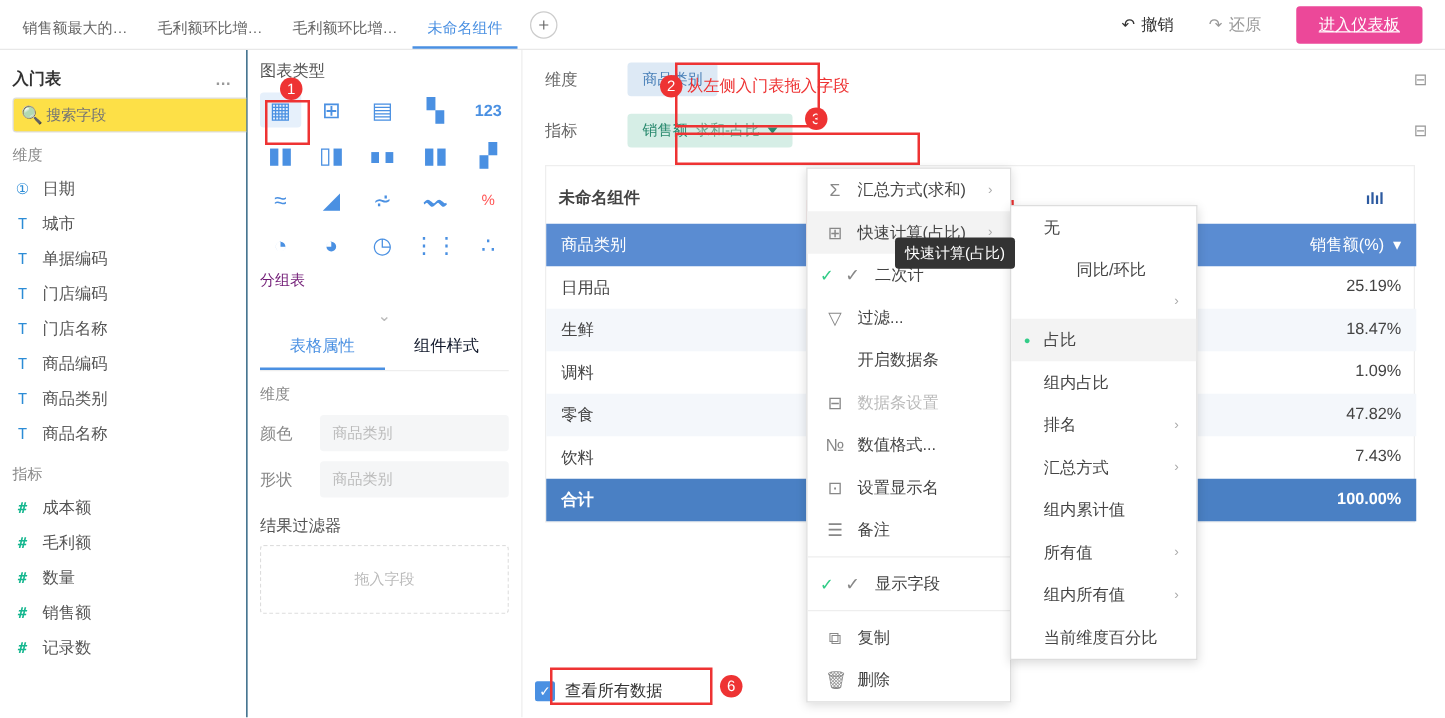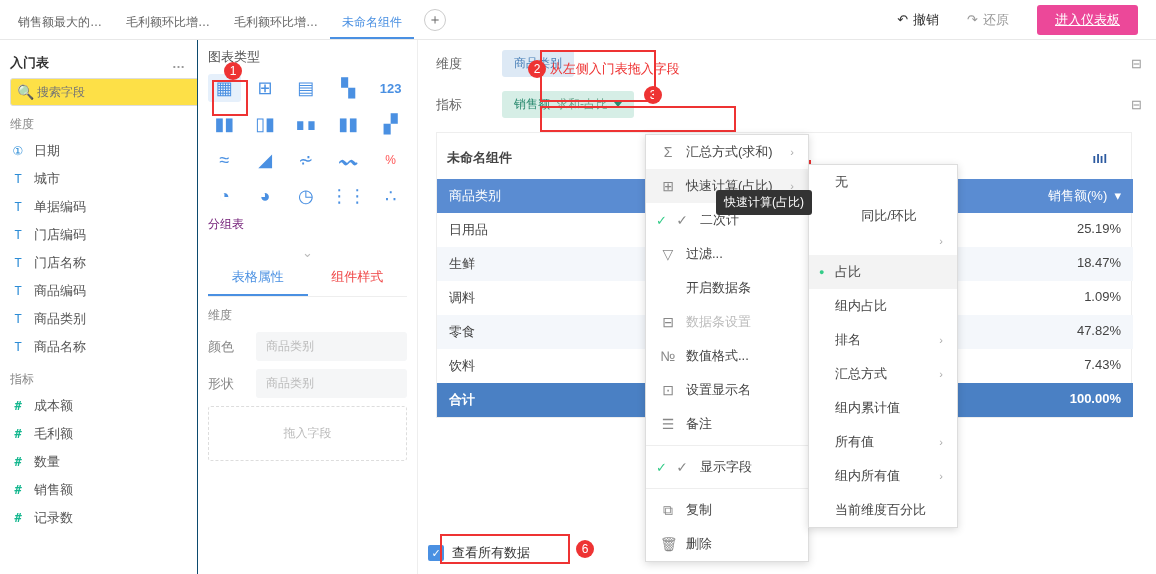--- a/index.html
+++ b/index.html
@@ -32,21 +32,21 @@
 .field-list .ficon { width:16px; text-align:center; font-size:12px; font-family:monospace;}
 .ic-date{color:#2c8cd6;} .ic-text{color:#2c8cd6;} .ic-num{color:#15b78f; font-style:italic; font-weight:bold;}
 
 
 .mid-title { font-size:13px; color:#555; margin-bottom:8px; }
 .chart-grid { display:grid; grid-template-columns:repeat(5,1fr); gap:8px; margin-bottom:6px; }
 .chart-grid .ci { height:28px; display:flex; align-items:center; justify-content:center; color:#4a90e2; cursor:pointer; font-size:18px; border-radius:3px; }
 .chart-grid .ci.selected { background:#e6f0fb; }
 .mid-sub { color:#701a75; font-size:12px; margin:4px 0 12px; }
 .mid-tabs { display:flex; border-bottom:1px solid #eee; margin-bottom:8px; }
-.mid-tabs div { flex:1; text-align:center; padding:8px 0; color:#ef4444; cursor:pointer; font-size:13px;}
+.mid-tabs div { flex:1; text-align:center; padding:8px 0; color:#0f172a; cursor:pointer; font-size:13px;}
 .mid-tabs .active { color:#4a90e2; border-bottom:2px solid #4a90e2; }
 .prop-row { display:flex; align-items:center; margin:8px 0; }
 .prop-row .pl { width:48px; color:#888; font-size:13px; }
 .prop-row .pv { flex:1; background:#f5f6f7; color:#bbb; padding:6px 10px; border-radius:3px; font-size:12px;}
 .filter-title{ font-size:13px; color:#555; margin:14px 0 6px;}
 .filter-drop{ border:1px dashed #ddd; color:#bbb; text-align:center; padding:18px 0; font-size:12px; border-radius:3px;}
 
 
 .anno { color:#e33; font-size:13px; position:absolute;margin-top:36px; }
 .anno-circle { display:inline-flex; width:18px; height:18px; border-radius:50%; background:#e33; color:#fff; align-items:center; justify-content:center; font-size:12px; position:absolute; }
@@ -206,20 +206,21 @@
   </div>
   <div class="sec-label">维度</div>
   <div class="prop-row">
         <div class="pl">颜色</div>
         <div class="pv">商品类别</div>
       </div>
   <div class="prop-row">
         <div class="pl">形状</div>
         <div class="pv">商品类别</div>
       </div>
+  <div class="filter-title">结果过滤器</div>
   <div class="filter-drop">拖入字段</div>
 </div>
 
 <div class="col-right">
   <div class="cfg-row">
     <div class="lbl">维度</div>
     <div class="pill">
           <span>商品类别</span>
         </div>
     <span class="wid-icon">⊟</span>

